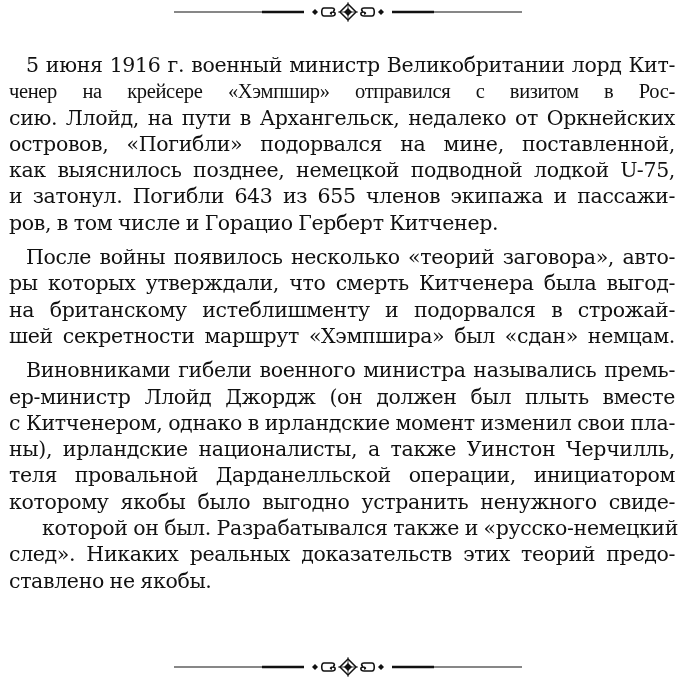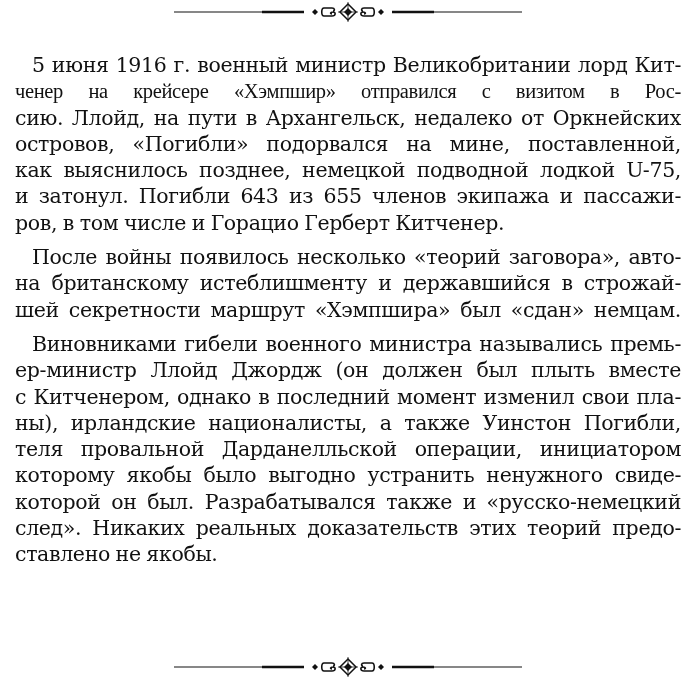--- a/index.html
+++ b/index.html
@@ -20,21 +20,21 @@
       left: 172px;
       width: 352px;
       height: 20px;
     }
     .ornament svg { display: block; }
     #orn-top { top: 2px; }
     #orn-bottom { top: 657px; }
 
     .page {
       position: absolute;
-      left: 15px;
+      left: 9px;
       top: 52px;
       width: 666px;
     }
     .para {
       margin: 0 0 8px 0;
     }
     .line {
       display: block;
       height: 26.3px;
       line-height: 26.3px;
@@ -77,31 +77,32 @@
     <span class="line first" style="word-spacing: -0.5px;">5 июня 1916 г. военный министр Великобритании лорд Кит-</span>
     <span class="line" style="word-spacing: -0.5px; font-family: Liberation Serif, serif;">ченер на крейсере «Хэмпшир» отправился с визитом в Рос-</span>
     <span class="line" style="word-spacing: -0.5px;">сию. Ллойд, на пути в Архангельск, недалеко от Оркнейских</span>
     <span class="line" style="word-spacing: -0.5px;">островов, «Погибли» подорвался на мине, поставленной,</span>
     <span class="line" style="word-spacing: -0.5px;">как выяснилось позднее, немецкой подводной лодкой U-75,</span>
     <span class="line" style="word-spacing: -0.5px;">и затонул. Погибли 643 из 655 членов экипажа и пассажи-</span>
     <span class="line last">ров, в том числе и Горацио Герберт Китченер.</span>
   </div>
   <div class="para">
     <span class="line first" style="word-spacing: -0.5px;">После войны появилось несколько «теорий заговора», авто-</span>
-    <span class="line" style="word-spacing: -0.5px;">на британскому истеблишменту и державшийся в строжай-</span>
+    <span class="line" style="word-spacing: -0.5px;">ры которых утверждали, что смерть Китченера была выгод-</span>
+    <span class="line" style="word-spacing: -0.5px;">на британскому истеблишменту и подорвался в строжай-</span>
     <span class="line" style="word-spacing: -0.5px;">шей секретности маршрут «Хэмпшира» был «сдан» немцам.</span>
   </div>
   <div class="para">
     <span class="line first" style="word-spacing: -0.5px;">Виновниками гибели военного министра назывались премь-</span>
     <span class="line" style="word-spacing: -0.5px;">ер-министр Ллойд Джордж (он должен был плыть вместе</span>
-    <span class="line" style="word-spacing: -0.5px;">с Китченером, однако в последний момент изменил свои пла-</span>
-    <span class="line" style="word-spacing: -0.5px;">ны), ирландские националисты, а также Уинстон Погибли,</span>
+    <span class="line" style="word-spacing: -0.5px;">с Китченером, однако в ирландские момент изменил свои пла-</span>
+    <span class="line" style="word-spacing: -0.5px;">ны), ирландские националисты, а также Уинстон Черчилль,</span>
     <span class="line" style="word-spacing: -0.5px;">теля провальной Дарданелльской операции, инициатором</span>
     <span class="line" style="word-spacing: -0.5px;">которому якобы было выгодно устранить ненужного свиде-</span>
-    <span class="line" style="word-spacing: -0.5px;">которой он был. Разрабатывался также и «русско-немецкий</span>
+    <span class="line" style="word-spacing: -0.5px; margin-left: 33px;">которой он был. Разрабатывался также и «русско-немецкий</span>
     <span class="line" style="word-spacing: -0.5px;">след». Никаких реальных доказательств этих теорий предо-</span>
     <span class="line last">ставлено не якобы.</span>
   </div>
 </div>
 
 <div id="orn-bottom" class="ornament">
   <svg width="352" height="20" viewBox="0 0 352 20">
     <line x1="2" y1="10" x2="132" y2="10" stroke="#111" stroke-width="1.2"></line>
     <line x1="90" y1="10" x2="132" y2="10" stroke="#111" stroke-width="2.6"></line>
     <polygon points="140,10 143,7 146,10 143,13" fill="#111"></polygon>

